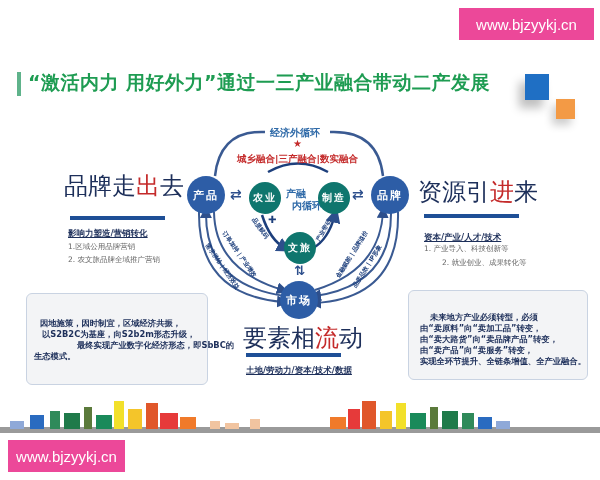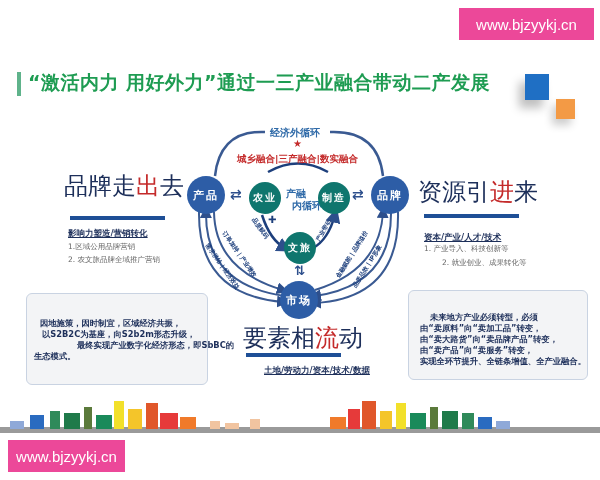--- a/index.html
+++ b/index.html
@@ -113,21 +113,21 @@
 <div class="diagram-label" style="left:195px;top:262px;font-size:6px;font-weight:bold;color:#1d3f7c;transform:rotate(55deg);">需求供给 | 经济效益</div>
 <div class="diagram-label" style="left:248px;top:224px;font-size:6px;font-weight:bold;color:#1d3f7c;transform:rotate(55deg);">品质赋码</div>
 <div class="diagram-label" style="left:312px;top:226px;font-size:6px;font-weight:bold;color:#1d3f7c;transform:rotate(-60deg);">产业带动</div>
 <div class="diagram-label" style="left:325px;top:250px;font-size:6px;font-weight:bold;color:#1d3f7c;transform:rotate(-58deg);">金融赋能 | 品牌溢价</div>
 <div class="diagram-label" style="left:343px;top:262px;font-size:6px;font-weight:bold;color:#1d3f7c;transform:rotate(-58deg);">品质品效 | IP形象</div>
 
 <div class="side-head" style="left:243px;top:322px;">
   <span>要素相</span><span class="red">流</span><span>动</span>
 </div>
 <div class="underline" style="left:246px;top:353px;width:95px;"></div>
-<div class="sub-bold" style="left:264px;top:365px;">土地/劳动力/资本/技术/数据</div>
+<div class="sub-bold" style="left:246px;top:365px;">土地/劳动力/资本/技术/数据</div>
 
 <svg class="city" viewBox="0 0 600 40">
   <rect x="0" y="32" width="600" height="6" fill="#9a9a9a"></rect>
   <rect x="30" y="20" width="14" height="14" fill="#2a6bc0"></rect>
   <rect x="50" y="16" width="10" height="18" fill="#2f8a5a"></rect>
   <rect x="64" y="18" width="16" height="16" fill="#1f7a4a"></rect>
   <rect x="84" y="12" width="8" height="22" fill="#5b7a3b"></rect>
   <rect x="96" y="20" width="16" height="14" fill="#1a8a5a"></rect>
   <rect x="114" y="6" width="10" height="28" fill="#f2e02a"></rect>
   <rect x="128" y="14" width="14" height="20" fill="#f4c52a"></rect>

